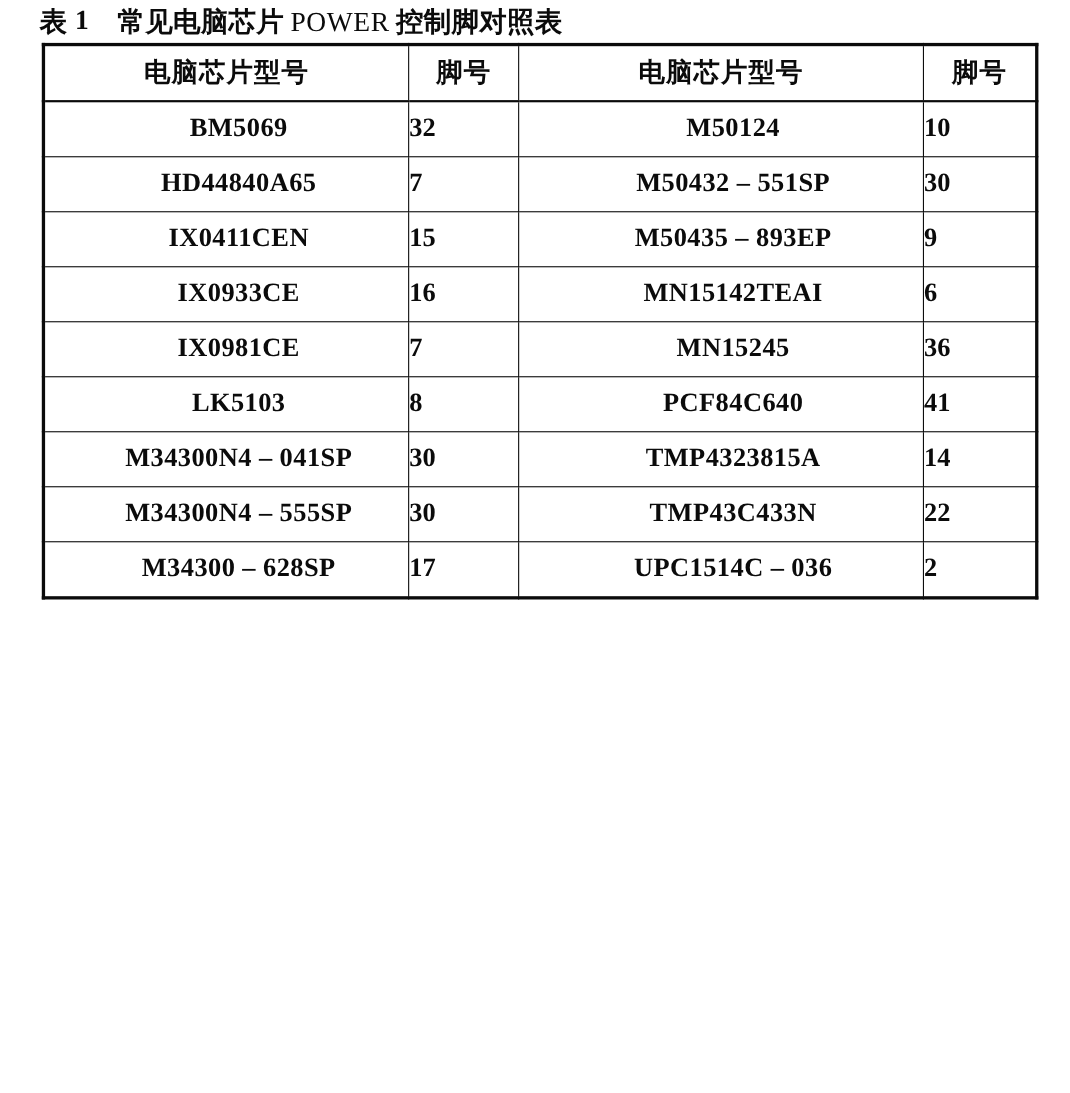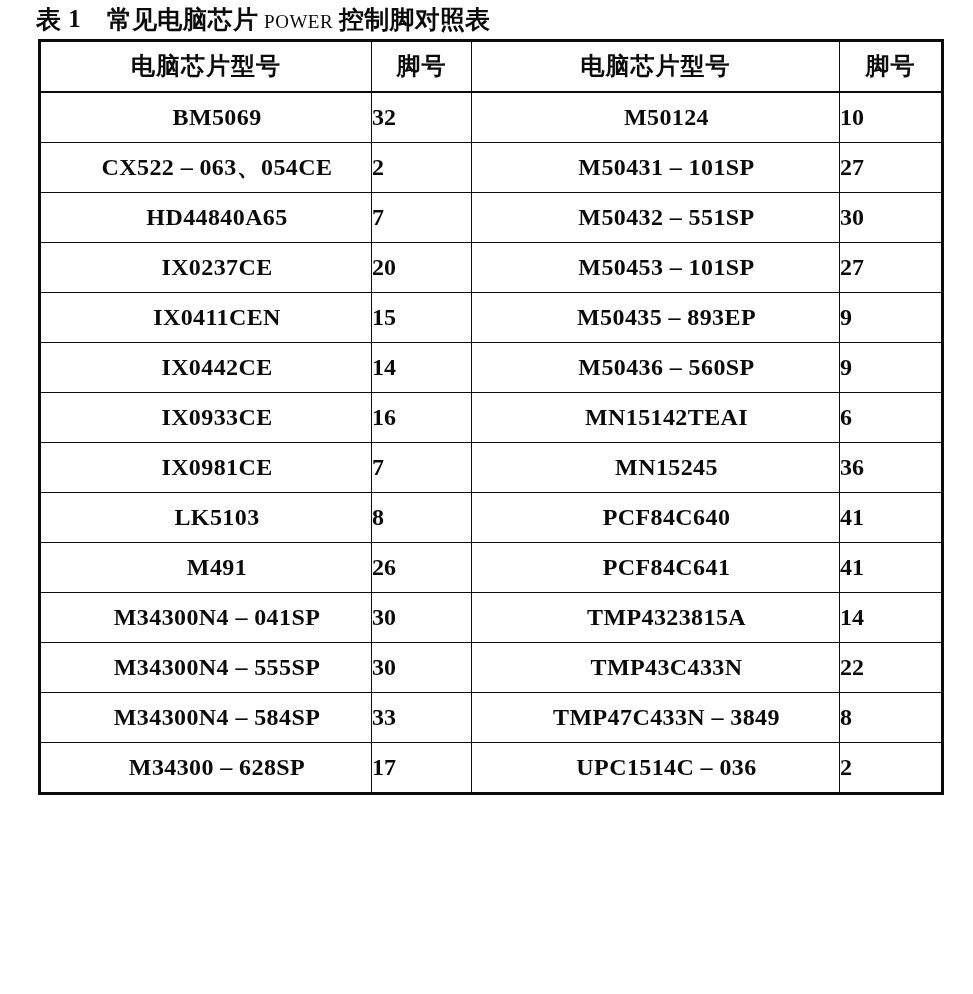--- a/index.html
+++ b/index.html
@@ -48,21 +48,21 @@
   }
   .caption .cap-title {
     font-family: "DejaVu Sans", "Liberation Sans", sans-serif;
     font-weight: bold;
     font-size: 25px;
     margin-left: 26px;
   }
   .caption .cap-title .latin {
     font-family: "Liberation Serif", "DejaVu Serif", serif;
     font-weight: normal;
-    font-size: 19px;
+    font-size: 25px;
     letter-spacing: 0.5px;
   }
   
   #chip-table {
     position: absolute;
     left: 38px;
     top: 39px;
     width: 903px;
     border-collapse: collapse;
     table-layout: fixed;
@@ -143,92 +143,62 @@
       </tr>
     </thead>
     <tbody id="table-body">
         <tr>
           <td class="model">BM5069</td>
           <td class="pin">32</td>
           <td class="model">M50124</td>
           <td class="pin">10</td>
         </tr>
         <tr>
-          <td class="model">CX522 – 063、054CE</td>
-          <td class="pin">2</td>
-          <td class="model">M50431 – 101SP</td>
-          <td class="pin">27</td>
-        </tr>
-        <tr>
           <td class="model">HD44840A65</td>
           <td class="pin">7</td>
           <td class="model">M50432 – 551SP</td>
           <td class="pin">30</td>
         </tr>
         <tr>
-          <td class="model">IX0237CE</td>
-          <td class="pin">20</td>
-          <td class="model">M50453 – 101SP</td>
-          <td class="pin">27</td>
-        </tr>
-        <tr>
           <td class="model">IX0411CEN</td>
           <td class="pin">15</td>
           <td class="model">M50435 – 893EP</td>
           <td class="pin">9</td>
         </tr>
         <tr>
-          <td class="model">IX0442CE</td>
-          <td class="pin">14</td>
-          <td class="model">M50436 – 560SP</td>
-          <td class="pin">9</td>
-        </tr>
-        <tr>
           <td class="model">IX0933CE</td>
           <td class="pin">16</td>
           <td class="model">MN15142TEAI</td>
           <td class="pin">6</td>
         </tr>
         <tr>
           <td class="model">IX0981CE</td>
           <td class="pin">7</td>
           <td class="model">MN15245</td>
           <td class="pin">36</td>
         </tr>
         <tr>
           <td class="model">LK5103</td>
           <td class="pin">8</td>
           <td class="model">PCF84C640</td>
           <td class="pin">41</td>
         </tr>
         <tr>
-          <td class="model">M491</td>
-          <td class="pin">26</td>
-          <td class="model">PCF84C641</td>
-          <td class="pin">41</td>
-        </tr>
-        <tr>
           <td class="model">M34300N4 – 041SP</td>
           <td class="pin">30</td>
           <td class="model">TMP4323815A</td>
           <td class="pin">14</td>
         </tr>
         <tr>
           <td class="model">M34300N4 – 555SP</td>
           <td class="pin">30</td>
           <td class="model">TMP43C433N</td>
           <td class="pin">22</td>
         </tr>
         <tr>
-          <td class="model">M34300N4 – 584SP</td>
-          <td class="pin">33</td>
-          <td class="model">TMP47C433N – 3849</td>
-          <td class="pin">8</td>
-        </tr>
-        <tr>
           <td class="model">M34300 – 628SP</td>
           <td class="pin">17</td>
           <td class="model">UPC1514C – 036</td>
           <td class="pin">2</td>
         </tr>
       </tbody>
   </table>
 
 </div>
 

